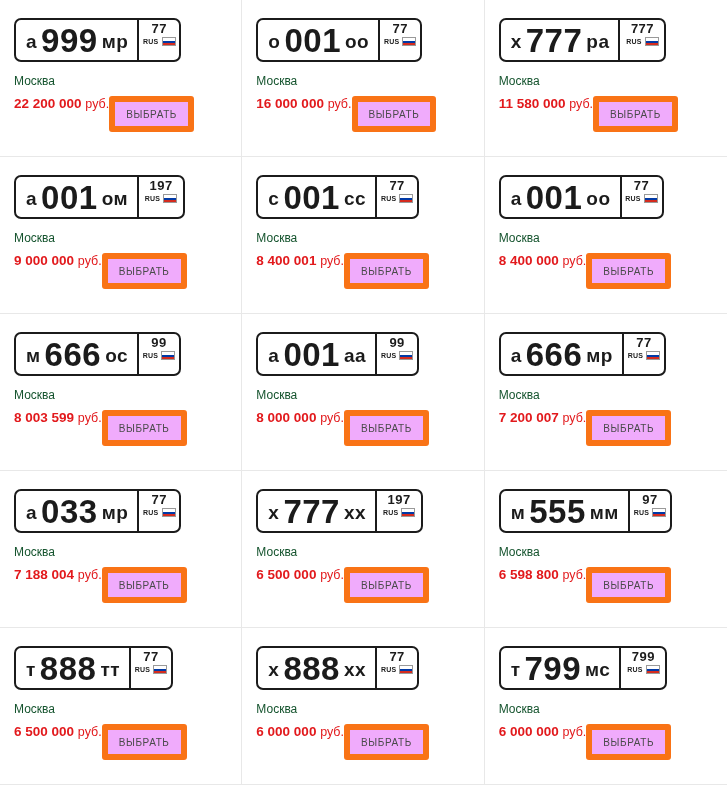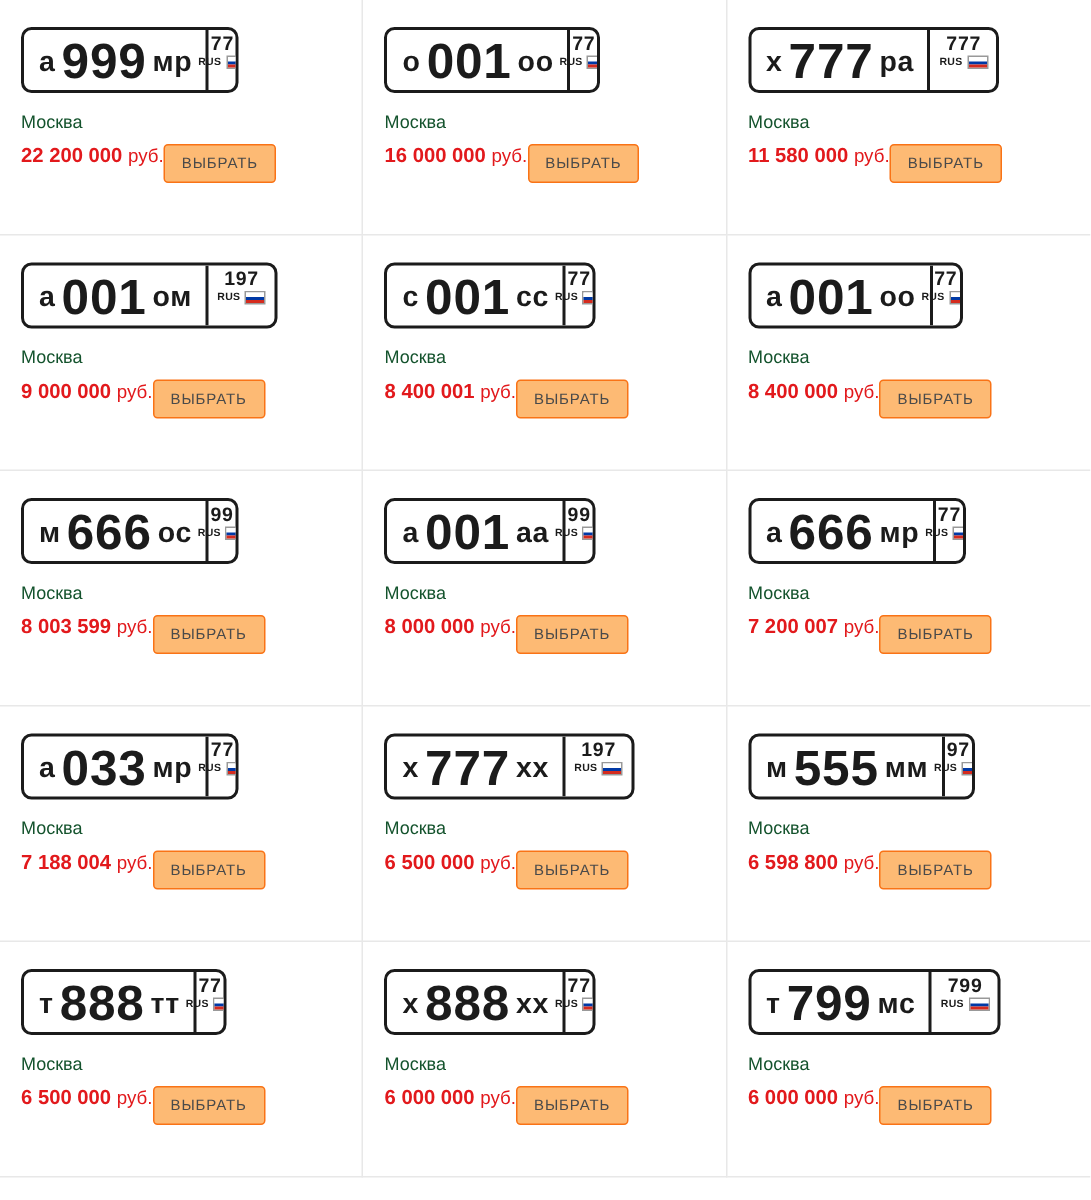--- a/index.html
+++ b/index.html
@@ -50,21 +50,21 @@
   .pl-digits {
     font-size: 33px;
     font-weight: 700;
     color: #1b1b1b;
     letter-spacing: 0.5px;
     line-height: 1;
     padding: 0 3px;
   }
   .plate-region {
     border-left: 2px solid #1b1b1b;
-    width: 20px;
+    width: 42px;
     display: flex;
     flex-direction: column;
     align-items: center;
     justify-content: flex-start;
     padding: 2px 2px 2px 2px;
   }
   .plate-region.wide { width: 46px; }
   .region-num {
     font-size: 13px;
     font-weight: 700;
@@ -115,22 +115,22 @@
     color: #e2191c;
     font-weight: 700;
     white-space: nowrap;
   }
   .price .cur {
     color: #e2191c;
     font-weight: 400;
     font-size: 12.5px;
   }
   .btn {
-    border: 1px solid #f97316;
-    background: #fdba74;
+    border: 6px solid #f97316;
+    background: #f0abfc;
     border-radius: 3px;
     font-size: 10px;
     letter-spacing: 0.6px;
     color: #4a4a4a;
     padding: 7px 11px 6px 11px;
     cursor: pointer;
     font-family: "Liberation Sans", sans-serif;
     white-space: nowrap;
   }
 </style>

